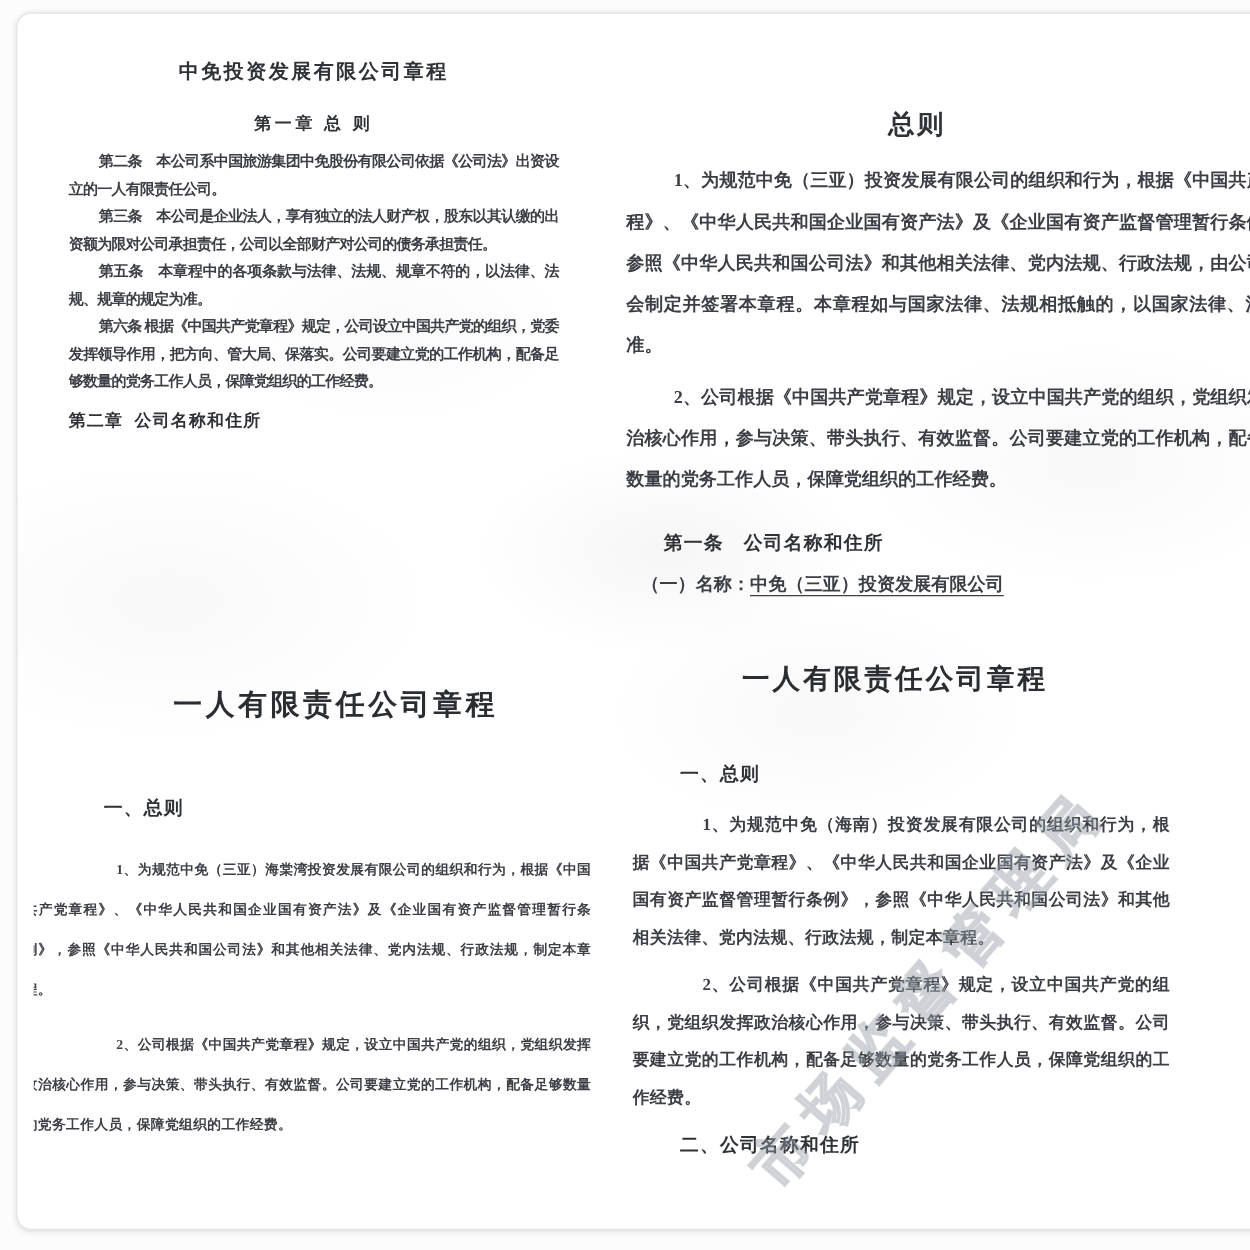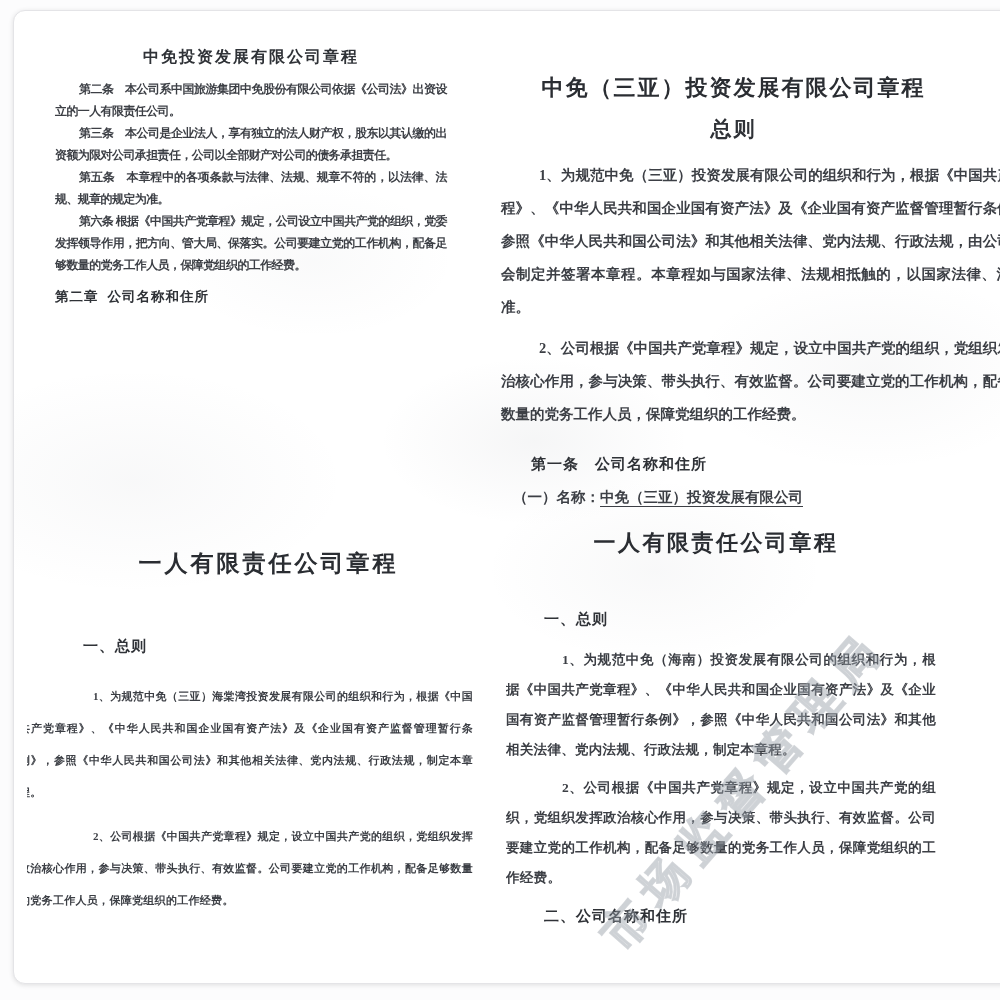--- a/index.html
+++ b/index.html
@@ -79,31 +79,31 @@
   }
 </style>
 </head>
 <body>
 
 <div class="canvas">
   <div class="card">
 
     <section class="doc tl">
       <h1>中免投资发展有限公司章程</h1>
+      <h2 class="ch1">第一章  总 则</h2>
       <div class="body">
         <p>第二条　本公司系中国旅游集团中免股份有限公司依据《公司法》出资设立的一人有限责任公司。</p>
         <p>第三条　本公司是企业法人，享有独立的法人财产权，股东以其认缴的出资额为限对公司承担责任，公司以全部财产对公司的债务承担责任。</p>
         <p>第五条　本章程中的各项条款与法律、法规、规章不符的，以法律、法规、规章的规定为准。</p>
         <p>第六条 根据《中国共产党章程》规定，公司设立中国共产党的组织，党委发挥领导作用，把方向、管大局、保落实。公司要建立党的工作机构，配备足够数量的党务工作人员，保障党组织的工作经费。</p>
       </div>
       <h2 class="ch2">第二章 公司名称和住所</h2>
     </section>
 
     <section class="doc tr">
-      <h1>中免（三亚）投资发展有限公司章程</h1>
       <h2 class="sect">总则</h2>
       <p class="p1">1、为规范中免（三亚）投资发展有限公司的组织和行为，根据《中国共产党章程》、《中华人民共和国企业国有资产法》及《企业国有资产监督管理暂行条例》，参照《中华人民共和国公司法》和其他相关法律、党内法规、行政法规，由公司股东会制定并签署本章程。本章程如与国家法律、法规相抵触的，以国家法律、法规为准。</p>
       <p class="p2">2、公司根据《中国共产党章程》规定，设立中国共产党的组织，党组织发挥政治核心作用，参与决策、带头执行、有效监督。公司要建立党的工作机构，配备足够数量的党务工作人员，保障党组织的工作经费。</p>
       <h2 class="art">第一条　公司名称和住所</h2>
       <div class="nameline">
         <span>（一）名称：</span><span class="uval">中免（三亚）投资发展有限公司</span>
       </div>
     </section>
 
     <section class="doc bl">

